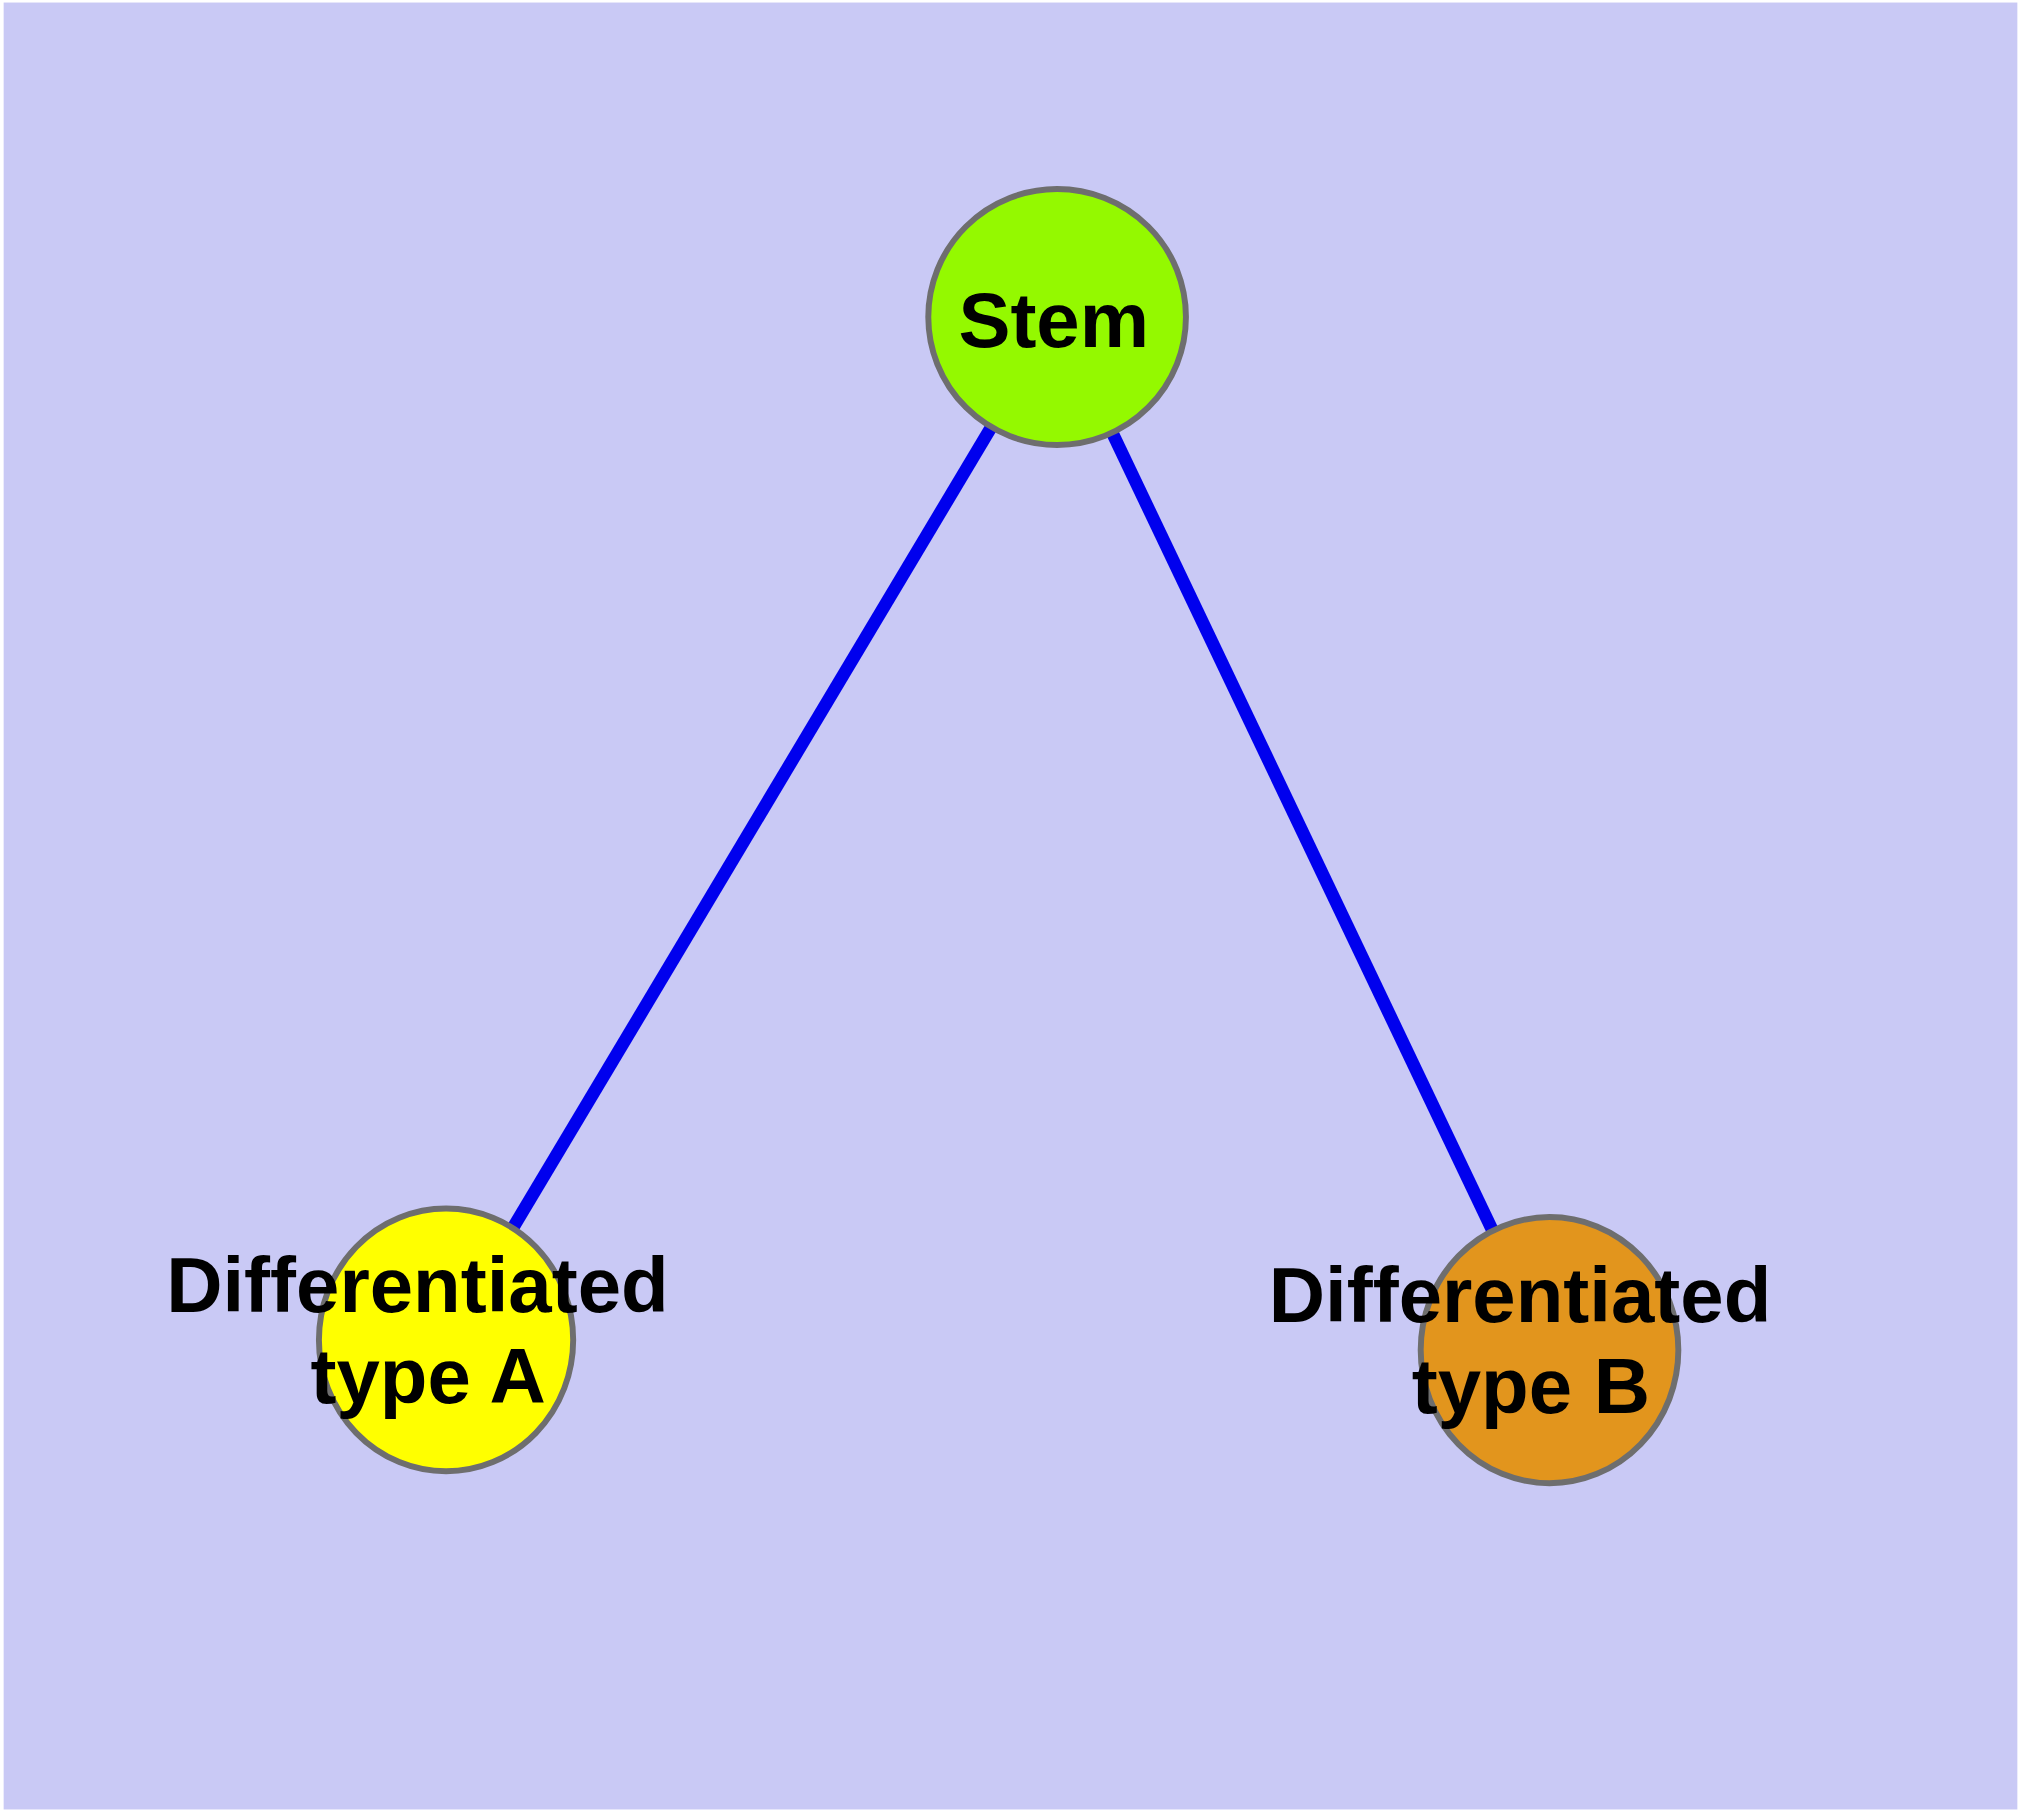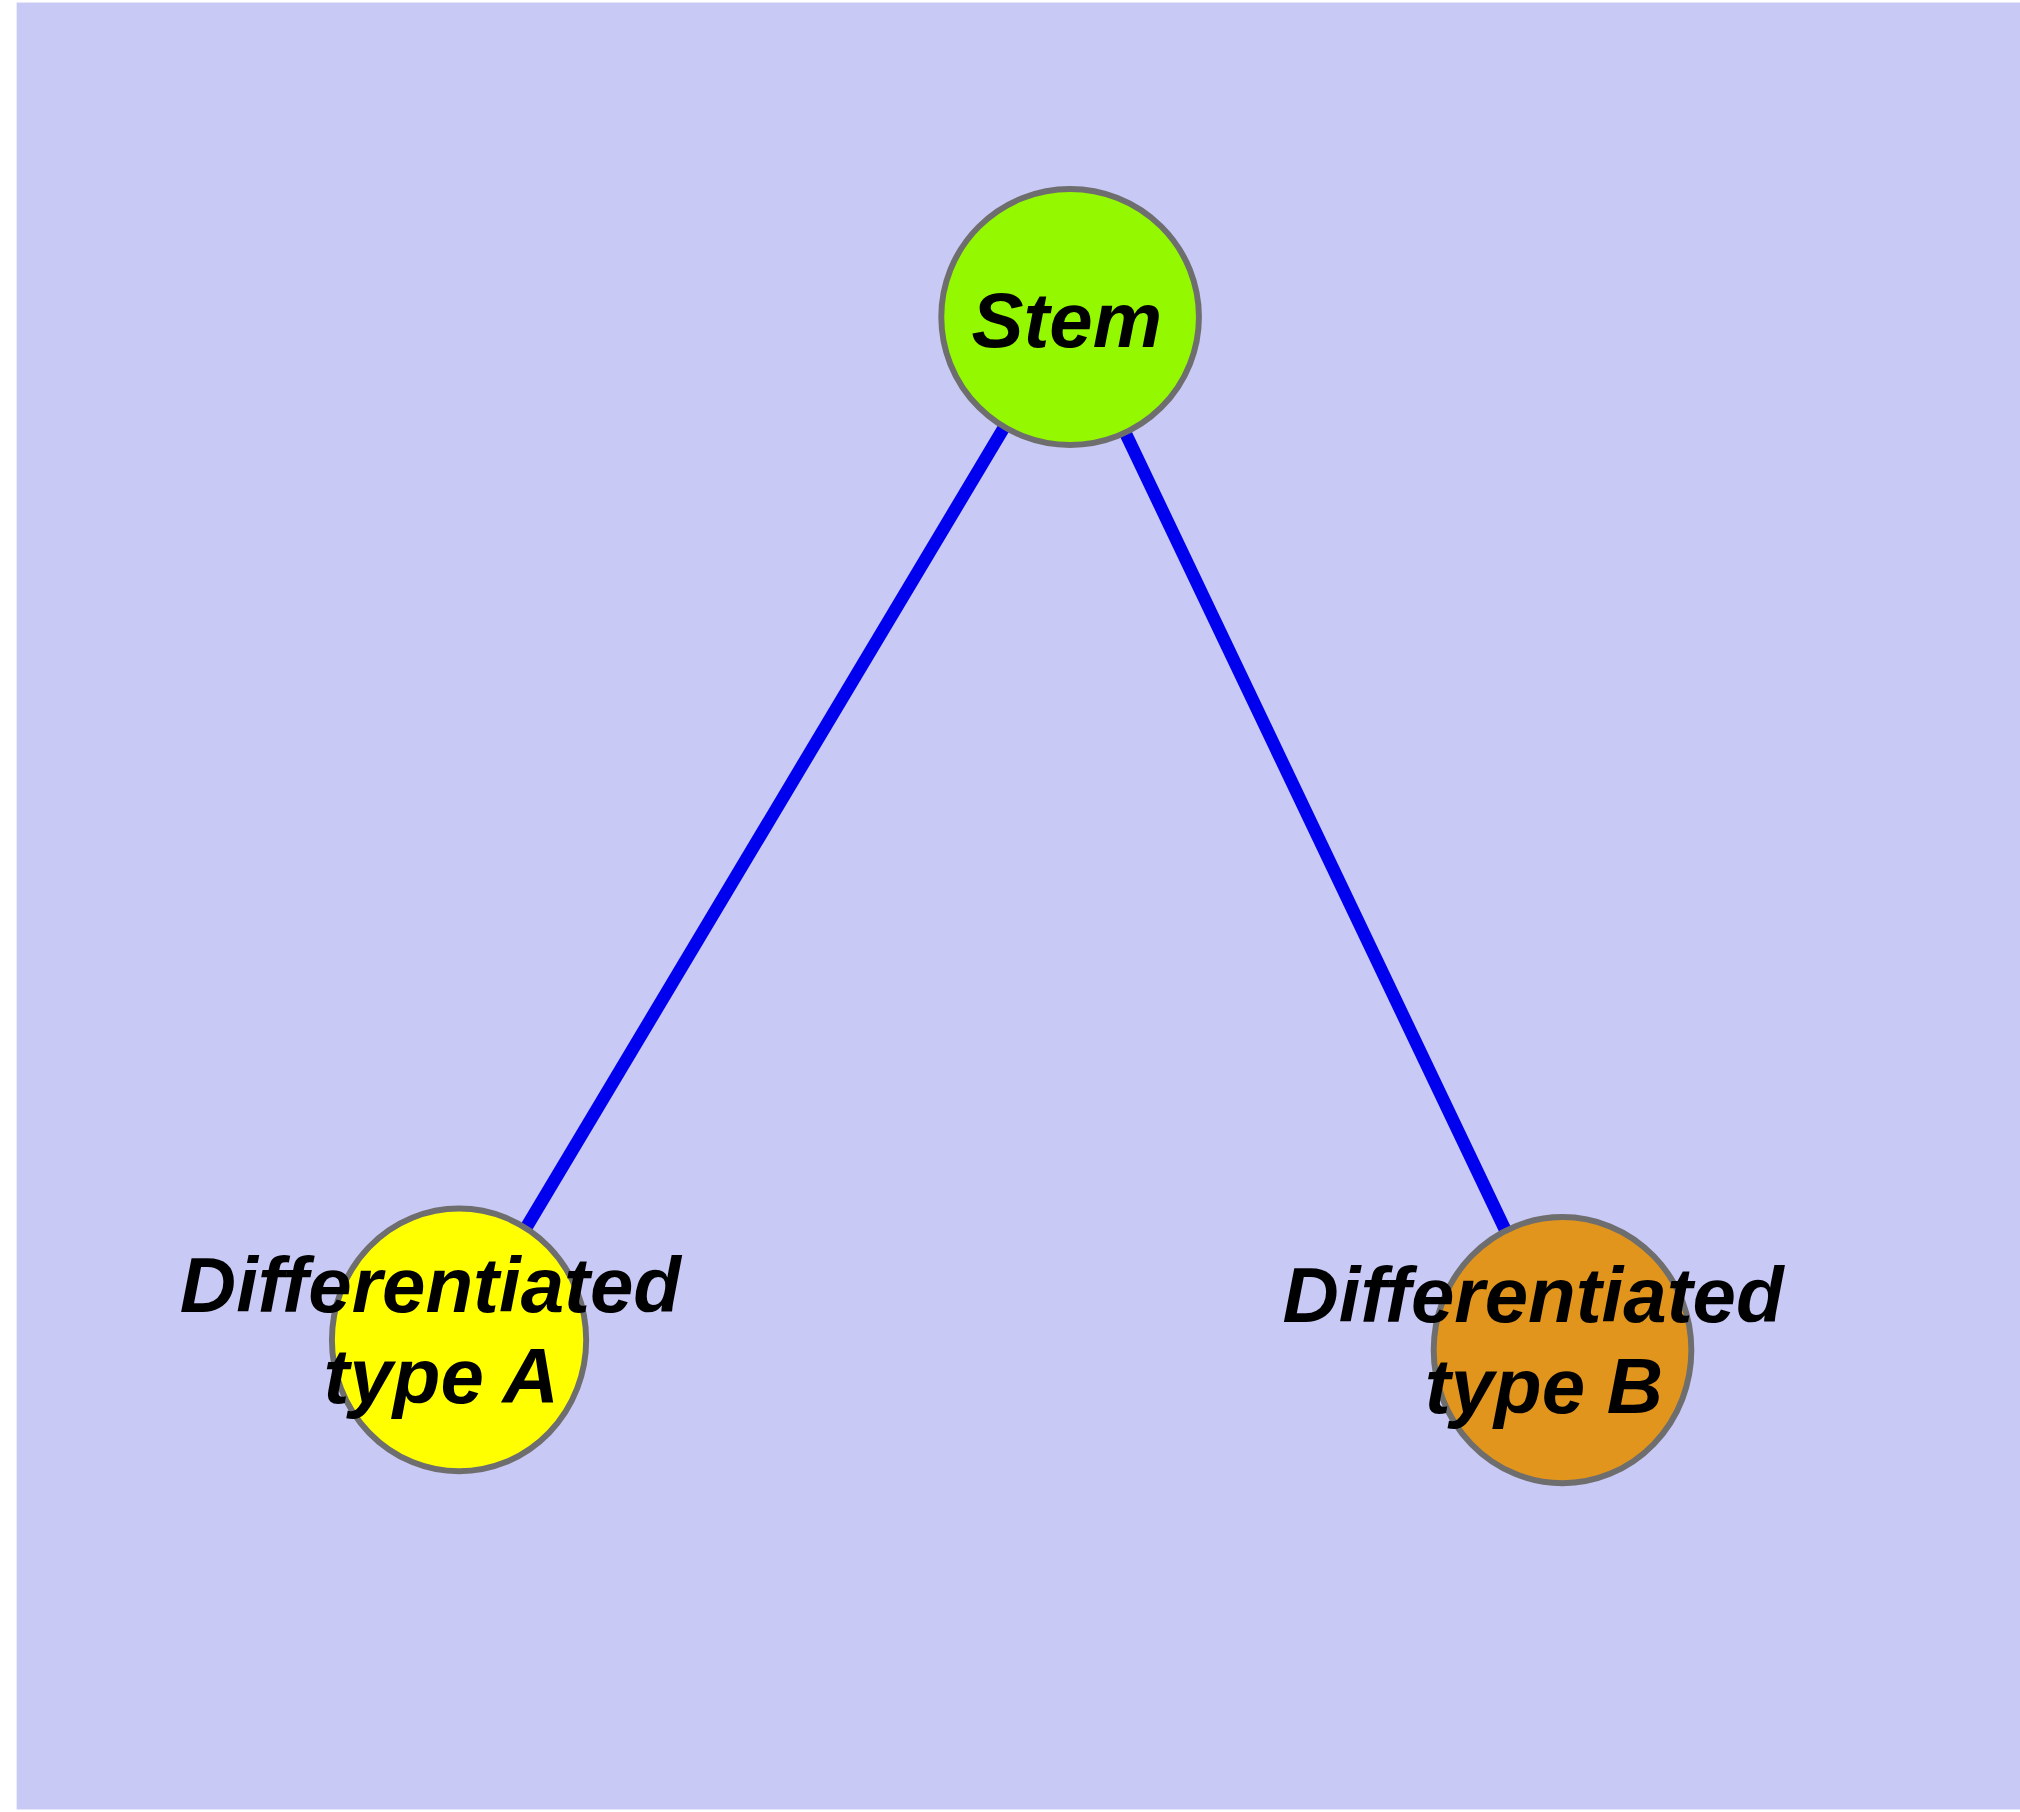--- a/index.html
+++ b/index.html
@@ -6,24 +6,23 @@
     margin: 0;
     padding: 0;
     width: 2021px;
     height: 1812px;
     background: #ffffff;
     overflow: hidden;
     font-family: "Liberation Sans", sans-serif;
   }
   .stage {
     position: absolute;
-    left: 13px; top: 0;
+    left: 0; top: 0;
     width: 1787px;
     height: 1812px;
-    font-style: italic;
   }
   svg { display: block; }
   .edge {
     fill: none;
     stroke-width: 15px;
     stroke-linecap: butt;
   }
   .node-shape {
     stroke-width: 7px;
   }

